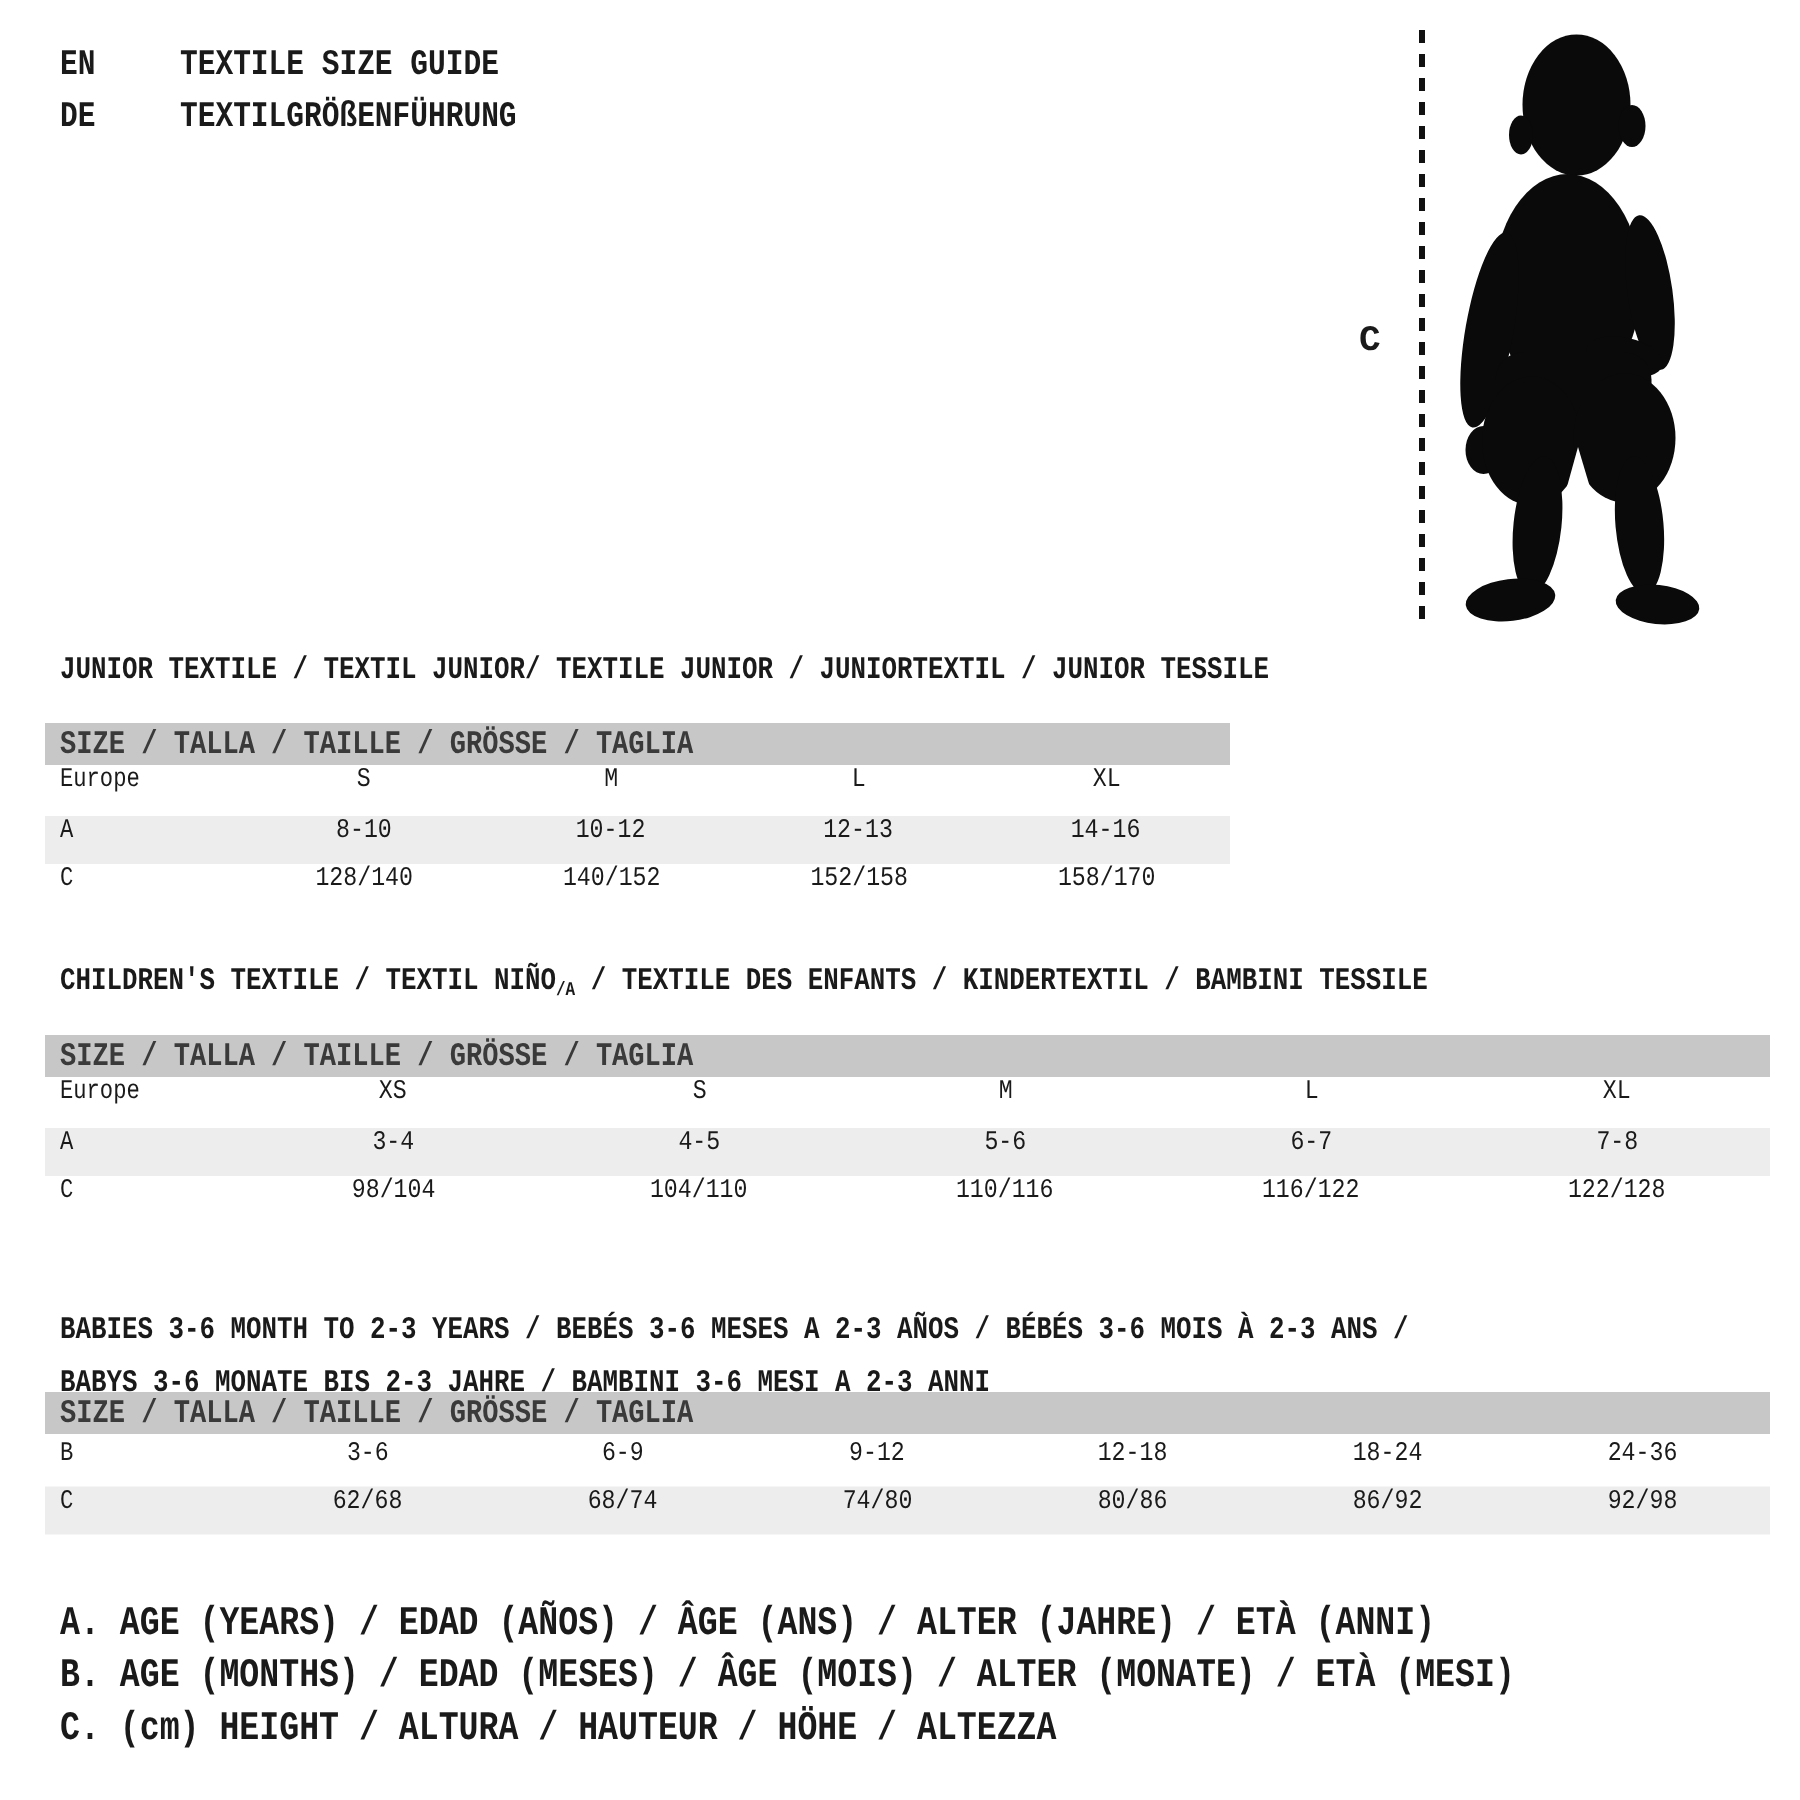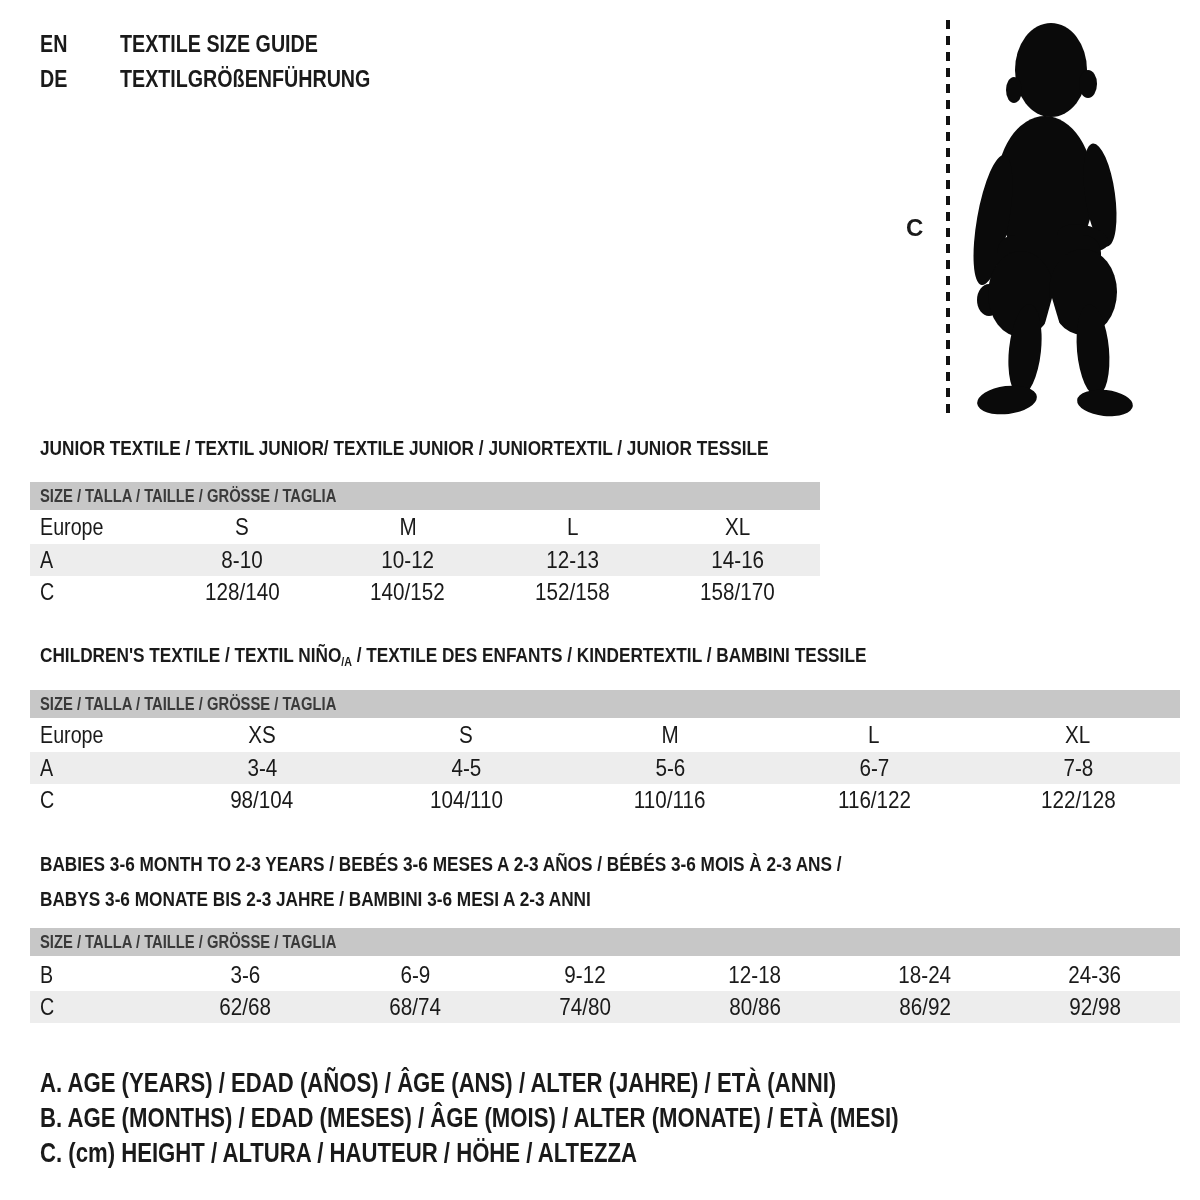--- a/index.html
+++ b/index.html
@@ -1,46 +1,46 @@
 <!DOCTYPE html>
 <html style="--background: #ffffff; --text: #1a1a1a; --header-bar-bg: #c7c7c7; --row-shade: #ededed; --silhouette: #0a0a0a;"><head>
 <meta charset="utf-8">
 <style>
   html,body { margin:0; padding:0; background:#ffffff; }
   .page {
     position:relative; width:1200px; height:1200px; overflow:hidden;
     background:var(--background,#ffffff);
     color:var(--text,#1a1a1a);
-    font-family:Liberation Sans, sans-serif;
+    font-family:Liberation Mono, monospace;
   }
   
   .cx-l { display:inline-block; transform:scaleX(0.82); transform-origin:0 50%; white-space:nowrap; }
   .cx-c { display:inline-block; transform:scaleX(0.86); transform-origin:50% 50%; white-space:nowrap; }
 
   
   .lang-block { position:absolute; left:40px; top:26px; }
   .lang-row  { display:flex; height:35px; align-items:center; font-weight:bold; font-size:24px; }
   .lang-code { width:80px; }
 
   
   .dash-line { position:absolute; left:946px; top:20px; width:4px; height:396px;
                background:repeating-linear-gradient(180deg,#111 0 9px,transparent 9px 16px); }
   .c-label   { position:absolute; left:906px; top:214px; font-size:24px; font-weight:bold; }
   .silhouette{ position:absolute; left:965px; top:20px; }
 
   
   .sect-title { position:absolute; left:40px; font-size:21px; font-weight:bold; white-space:nowrap; }
-  .two-line   { line-height:35px; }
+  .two-line   { line-height:35px;margin-top:24px; }
   .sub-a      { font-size:13px; vertical-align:-4px; }
 
   
   .size-table { position:absolute; left:30px; }
   .size-bar { height:28px; background:var(--header-bar-bg,#c7c7c7); display:flex; align-items:center;
-              padding-left:10px; font-size:18px; font-weight:bold; color:#3a3a3a; }
-  .trow { display:flex; align-items:center; font-size:24px; }
+              padding-left:10px; font-size:22px; font-weight:bold; color:#3a3a3a; }
+  .trow { display:flex; align-items:flex-start; font-size:18px; }
   .trow.hdr  { height:34px; }
   .trow.body { height:32px; }
   .shade { background:var(--row-shade,#ededed); }
   .lbl  { width:120px; padding-left:10px; }
   .cell { flex:1; text-align:center; }
   .gap  { height:3px; }
 
   
   .foot { position:absolute; left:40px; top:1066px; font-size:27px; font-weight:bold; line-height:35px; }
 </style>

